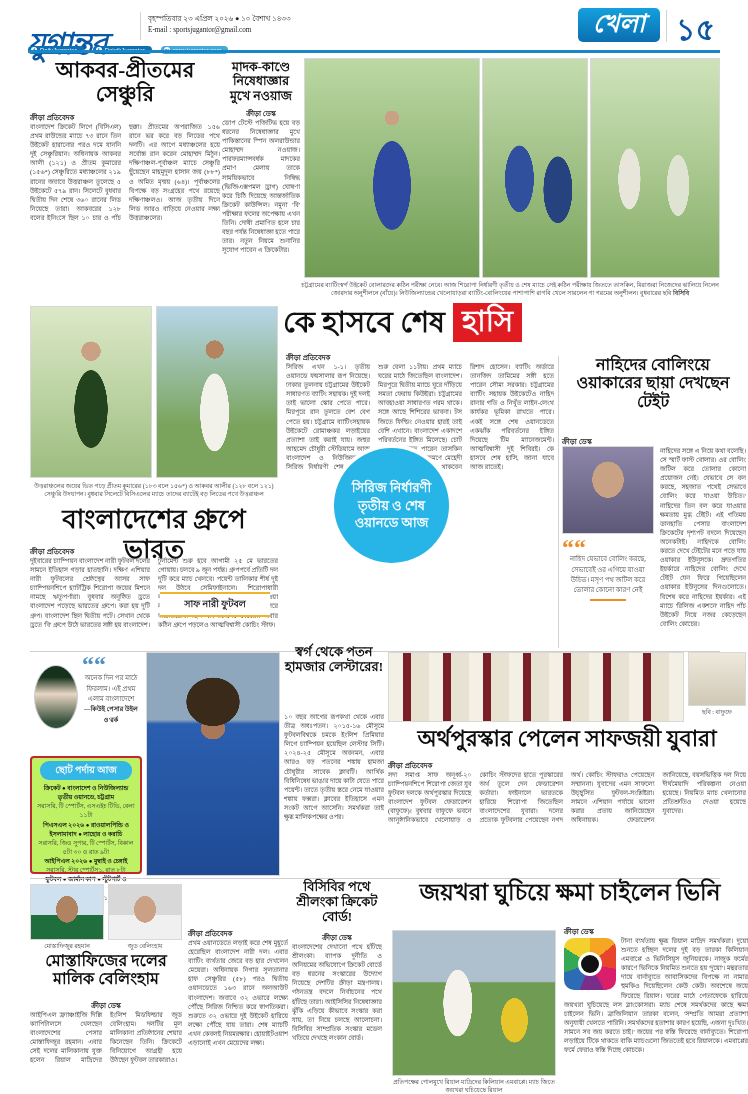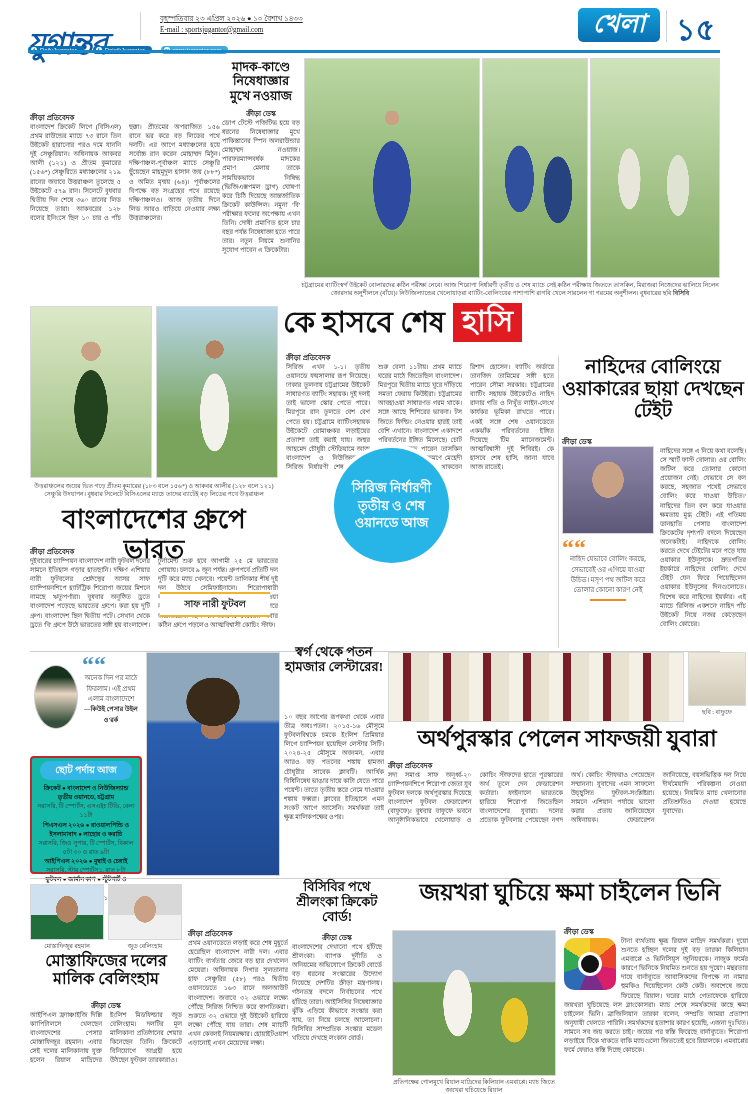--- a/index.html
+++ b/index.html
@@ -37,21 +37,21 @@
   .circle-badge{background:#27b5e8;border-radius:50%;color:#fff;font-weight:800;font-size:13px;
         display:flex;align-items:center;justify-content:center;text-align:center;line-height:1.35;
         box-shadow:0 0 0 4px #fff;padding:10px;box-sizing:border-box;}
   
   .q66{font-size:24px;font-weight:900;color:#4a90c4;line-height:.6;}
   .q66.orange{color:#f08a24;}
   .qtext{font-size:6.8px;color:#444;line-height:1.5;text-align:center;}
   .qattr{font-size:6.4px;font-weight:700;color:#222;text-align:center;}
   .qrule{height:2px;background:#f08a24;width:36px;margin:4px auto 0;}
   
-  .tvbox{border:2px solid #c1272d;border-radius:4px;background:#14b8a6;box-sizing:border-box;
+  .tvbox{border:2px solid #c1272d;border-radius:4px;background:#bef264;box-sizing:border-box;
         padding:5px 4px;text-align:center;}
   .tvhead{background:#35b7e5;color:#fff;border-radius:9px;font-size:9.5px;font-weight:800;
         padding:2px 0;margin:-2px auto 4px;width:92px;}
   .tvline{font-size:6.1px;line-height:1.5;color:#333;}
   .tvline.b{font-weight:700;color:#111;}
   
   .saftag{border-top:2px solid #f0b429;border-bottom:2px solid #f0b429;background:#fff;
         font-size:9.5px;font-weight:800;text-align:center;padding:3px 0;color:#222;}
   
   .laliga{float:left;width:52px;height:52px;margin:2px 5px 2px 0;border-radius:10px;
@@ -62,21 +62,21 @@
   .ovalphoto{border-radius:50%;background:linear-gradient(#16321c 18%,#e9d6c4 45%,#35503a 90%);
         border:1px solid #ccc;}
 </style>
 </head>
 <body>
 
 <div class="page">
 
   <div class="abs logo" style="left:28px;top:20px;">যুগান্তর</div>
   <div class="abs vline" style="left:140px;top:12px;height:28px;"></div>
-  <div class="abs dateline" style="left:160px;top:14px;width:260px;text-decoration:underline;">
+  <div class="abs dateline" style="left:148px;top:14px;width:260px;">
     <div>বৃহস্পতিবার ২৩ এপ্রিল ২০২৬ ● ১০ বৈশাখ ১৪৩৩</div>
     <div>E-mail : sportsjugantor@gmail.com</div>
   </div>
   <div class="abs" style="left:28px;top:38px;">
     <span class="pill">
         <span class="dot">f</span>
         <span>DailyJugantor</span>
       </span>
     <span class="pill">
         <span class="dot">f</span>
@@ -85,20 +85,21 @@
     <span class="pill site">
         <span class="dot">w</span>
         <span>www.jugantor.com</span>
       </span>
   </div>
   <div class="abs khela-box" style="left:578px;top:8px;width:82px;height:34px;">খেলা</div>
   <div class="abs vline" style="left:666px;top:10px;height:32px;"></div>
   <div class="abs pagenum" style="left:676px;top:6px;font-family:Liberation Serif, serif;">১৫</div>
   <div class="abs toprule" style="left:28px;top:50px;width:692px;height:3px;"></div>
 
+  <div class="abs hl" style="left:30px;top:58px;width:190px;font-size:21px;">আকবর-প্রীতমের সেঞ্চুরি</div>
   <div class="abs byline" style="left:30px;top:112px;">ক্রীড়া প্রতিবেদক</div>
   <div class="abs body-txt cols2" style="left:30px;top:122px;width:190px;height:176px;">বাংলাদেশ ক্রিকেট লিগে (বিসিএল) প্রথম রাউন্ডের ম্যাচে ৭৩ রানে তিন উইকেট হারানোর পরও দমে যাননি দুই সেঞ্চুরিয়ান। অধিনায়ক আকবর আলী (১২১) ও প্রীতম কুমারের (১৫৬*) সেঞ্চুরিতে মধ্যাঞ্চলের ২১৯ রানের জবাবে উত্তরাঞ্চল তুলেছে ৫ উইকেটে ৫৭৯ রান। সিলেটে বুধবার দ্বিতীয় দিন শেষে ৩৬০ রানের লিড নিয়েছে তারা। আকবরের ১২৮ বলের ইনিংসে ছিল ১০ চার ও পাঁচ ছক্কা। প্রীতমের অপরাজিত ১৫৬ রানে ভর করে বড় লিডের পথে দলটি। এর আগে মধ্যাঞ্চলের হয়ে সর্বোচ্চ রান করেন মোহাম্মদ মিঠুন। দক্ষিণাঞ্চল-পূর্বাঞ্চল ম্যাচে সেঞ্চুরি ছুঁয়েছেন মাহমুদুল হাসান জয় (৮৮*) ও অমিত মৃন্ময় (৬৪)। পূর্বাঞ্চলের বিপক্ষে বড় সংগ্রহের পথে রয়েছে দক্ষিণাঞ্চলও। আজ তৃতীয় দিনে লিড আরও বাড়িয়ে নেওয়ার লক্ষ্য উত্তরাঞ্চলের।</div>
 
   <div class="abs hl" style="left:222px;top:60px;width:78px;font-size:12.5px;">মাদক-কাণ্ডে নিষেধাজ্ঞার মুখে নওয়াজ</div>
   <div class="abs byline" style="left:222px;top:108px;width:78px;text-align:center;">ক্রীড়া ডেস্ক</div>
   <div class="abs body-txt" style="left:222px;top:118px;width:78px;height:180px;">ডোপ টেস্টে পজিটিভ হয়ে বড় ধরনের নিষেধাজ্ঞার মুখে পাকিস্তানের স্পিন অলরাউন্ডার মোহাম্মদ নওয়াজ। পারফরম্যান্সবর্ধক মাদকের প্রমাণ মেলায় তাকে সাময়িকভাবে নিষিদ্ধ (ভিজিএক্সপমল ড্রাগ) ঘোষণা করে চিঠি দিয়েছে আন্তর্জাতিক ক্রিকেট কাউন্সিল। নমুনা 'বি' পরীক্ষার ফলের অপেক্ষায় এখন তিনি। দোষী প্রমাণিত হলে চার বছর পর্যন্ত নিষেধাজ্ঞা হতে পারে তার। নতুন নিয়মে শুনানির সুযোগ পাবেন এ ক্রিকেটার।</div>
 
   <div class="abs photo" style="left:304px;top:58px;width:176px;height:220px;background:
        radial-gradient(34px 80px at 50% 58%,#2e4aa0 0%,#2e4aa0 55%,transparent 56%),
        radial-gradient(12px 12px at 50% 27%,#caa184 0%,#caa184 60%,transparent 61%),
@@ -129,21 +130,21 @@
   <div class="abs bighl" style="left:283px;top:303px;">
     <span>কে হাসবে শেষ</span>
     <span class="redbox">হাসি</span>
   </div>
 
   <div class="abs byline" style="left:286px;top:352px;">ক্রীড়া প্রতিবেদক</div>
   <div class="abs body-txt cols3" style="left:286px;top:362px;width:268px;height:286px;">সিরিজ এখন ১-১। তৃতীয় ওয়ানডে ফয়সালার রূপ নিয়েছে। ঢাকার তুলনায় চট্টগ্রামের উইকেট সাধারণত ব্যাটিং সহায়ক। দুই দলই তাই ভালো স্কোর পেতে পারে। মিরপুরে রান তুলতে বেশ বেগ পেতে হয়। চট্টগ্রামে ব্যাটিংসহায়ক উইকেটে রোমাঞ্চকর লড়াইয়ের প্রত্যাশা তাই করাই যায়। জহুর আহমেদ চৌধুরী স্টেডিয়ামে আজ বাংলাদেশ ও নিউজিল্যান্ডের সিরিজ নির্ধারণী শেষ ওয়ানডে শুরু বেলা ১১টায়। প্রথম ম্যাচে ঘরের মাঠে জিতেছিল বাংলাদেশ। মিরপুরে দ্বিতীয় ম্যাচে ঘুরে দাঁড়িয়ে সমতা ফেরায় কিউইরা। চট্টগ্রামের আবহাওয়া সাধারণত গরম থাকে। সঙ্গে আছে শিশিরের ভাবনা। টস জিতে ফিল্ডিং নেওয়ার হারই তাই বেশি এখানে। বাংলাদেশ একাদশে পরিবর্তনের ইঙ্গিত মিলেছে। চোট কাটিয়ে ফিরতে পারেন তাসকিন আহমেদ। স্পিন আক্রমণে মেহেদী হাসান মিরাজের সঙ্গে থাকবেন রিশাদ হোসেন। ব্যাটিং অর্ডারে তানজিদ তামিমের সঙ্গী হতে পারেন সৌম্য সরকার। চট্টগ্রামের ব্যাটিং সহায়ক উইকেটেও নাহিদ রানার গতি ও নিখুঁত লাইন-লেংথ কার্যকর ভূমিকা রাখতে পারে। একই সঙ্গে শেষ ওয়ানডেতে একঝাঁক পরিবর্তনের ইঙ্গিত দিয়েছে টিম ম্যানেজমেন্ট। আত্মবিশ্বাসী দুই শিবিরই। কে হাসবে শেষ হাসি, জানা যাবে আজ রাতেই।</div>
   <div class="abs circle-badge" style="left:334px;top:448px;width:115px;height:115px;">সিরিজ নির্ধারণী তৃতীয় ও শেষ ওয়ানডে আজ</div>
 
   <div class="abs vline" style="left:558px;top:356px;height:292px;"></div>
-  <div class="abs hl" style="left:562px;top:356px;width:182px;font-size:19px;">নাহিদের বোলিংয়ে ওয়াকারের ছায়া দেখছেন টেইট</div>
+  <div class="abs hl" style="left:562px;top:356px;width:182px;font-size:16px;">নাহিদের বোলিংয়ে ওয়াকারের ছায়া দেখছেন টেইট</div>
   <div class="abs byline" style="left:562px;top:436px;">ক্রীড়া ডেস্ক</div>
   <div class="abs photo" style="left:562px;top:446px;width:92px;height:88px;background:
        radial-gradient(26px 30px at 50% 38%,#c9a184 0%,#c9a184 60%,transparent 61%),
        linear-gradient(#8d86a8,#5d5878);"></div>
   <div class="abs body-txt" style="left:660px;top:446px;width:86px;height:200px;">নাহিদের সঙ্গে এ নিয়ে কথা বলেছি। সে স্মার্ট ফাস্ট বোলার। ওর বোলিং জটিল করে তোলার কোনো প্রয়োজন নেই। যেভাবে সে বল করছে, সহজাত পথেই সেভাবে বোলিং করে যাওয়া উচিত।' নাহিদের তিন বল করে যাওয়ার ক্ষমতায় মুগ্ধ টেইট। এই গতিময় ডানহাতি পেসার বাংলাদেশ ক্রিকেটের দৃশ্যপট বদলে দিয়েছেন অনেকটাই। নাহিদকে বোলিং করতে দেখে টেইটের মনে পড়ে যায় ওয়াকার ইউনুসকে। দ্রুতগতির ইয়র্কারে নাহিদের বোলিং দেখে টেইট যেন ফিরে গিয়েছিলেন ওয়াকার ইউনুসের দিনগুলোতে। বিশেষ করে নাহিদের ইয়র্কার। এই ম্যাচে 'রিলিজ একশনে' নাহিদ পাঁচ উইকেট নিয়ে নজর কেড়েছেন বোলিং কোচের।</div>
   <div class="abs" style="left:562px;top:540px;width:92px;">
     <div class="q66 orange">““</div>
     <div class="qtext">নাহিদ যেভাবে বোলিং করছে, সেভাবেই ওর এগিয়ে যাওয়া উচিত। মসৃণ পথ জটিল করে তোলার কোনো কারণ নেই</div>
     <div class="qrule"></div>
   </div>

